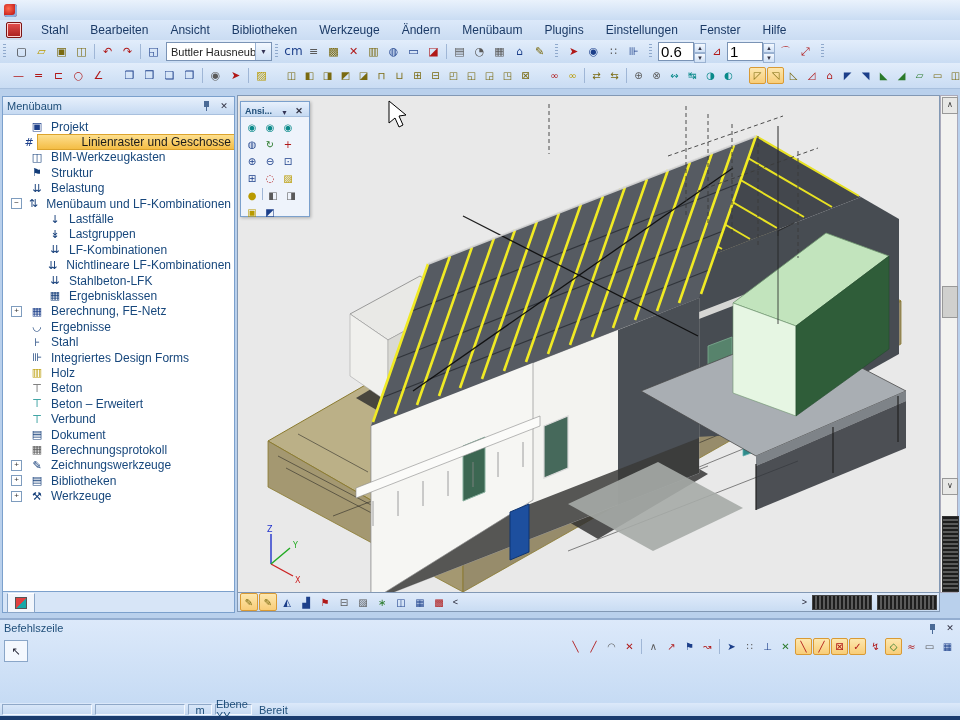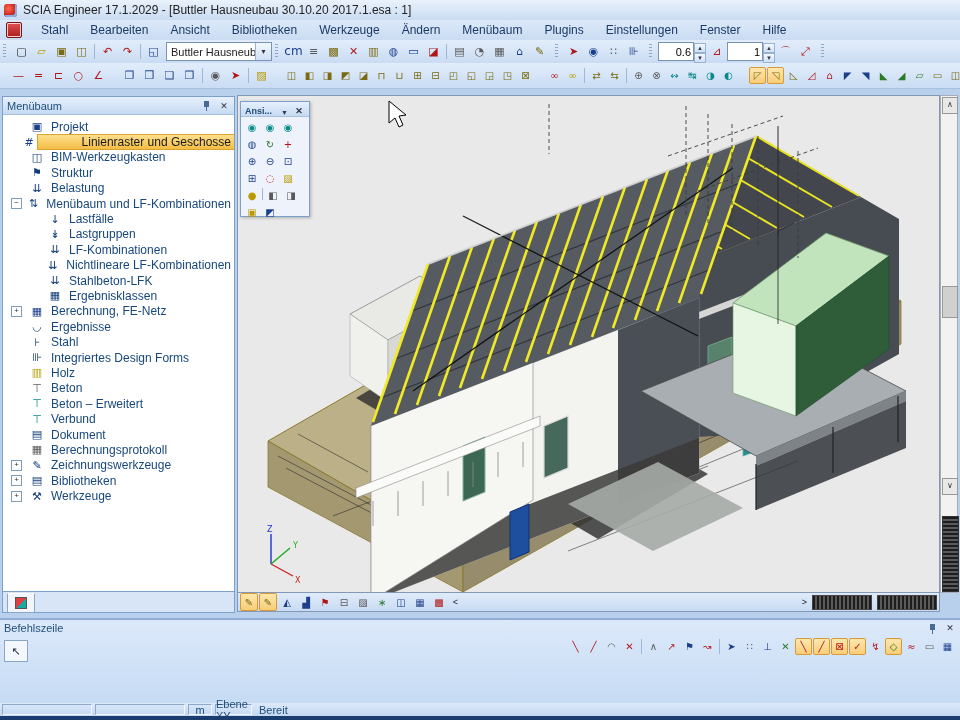--- a/index.html
+++ b/index.html
@@ -30,21 +30,21 @@
   .ti.sm{width:15px;height:15px;font-size:10px;}
   .ti.sel{background:linear-gradient(#fde7ae,#f8cd78);border-color:#d99a34;}
   .c-r{color:#b01818;} .c-b{color:#1c3f8a;} .c-y{color:#b99a00;} .c-o{color:#7a6a10;}
   .c-t{color:#0a8a8a;} .c-g{color:#5a5a5a;} .c-n{color:#123c78;} .c-gr{color:#2a7a2a;} .c-k{color:#222;}
   .combo{width:104px;height:17px;background:#fff;border:1px solid #7a93b5;display:flex;align-items:center;
          font-size:11px;color:#222;}
   .combo .ctext{flex:1;padding-left:4px;white-space:nowrap;overflow:hidden;}
   .cbtn{width:15px;height:100%;background:linear-gradient(#f3f8ff,#cfe0f5);border-left:1px solid #9ab2d2;
         display:flex;align-items:center;justify-content:center;font-size:7px;color:#335;}
   .spin{display:flex;align-items:center;height:17px;}
-  .spin input{width:30px;height:15px;border:1px solid #7a93b5;font-size:11px;text-align:right;padding-right:2px;
+  .spin input{width:30px;height:15px;border:1px solid #7a93b5;font-size:15px;text-align:left;padding-right:2px;
               font-family:"Liberation Sans",sans-serif;}
   .updn{display:flex;flex-direction:column;width:12px;height:17px;}
   .updn span{flex:1;font-size:6px;line-height:8px;text-align:center;background:linear-gradient(#f4f9ff,#cfe0f5);
              border:1px solid #9ab2d2;color:#334;}
   
   .sidepanel{left:2px;top:96px;width:233px;height:496px;background:#fff;border:1px solid #7ba0cc;box-sizing:border-box;}
   .phead{height:17px;background:linear-gradient(#e7f0fc,#c6daf2);display:flex;align-items:center;
          color:#1f4e79;font-size:11px;padding:0 4px;border-bottom:1px solid #a8c0de;}
   .phead .ptitle{flex:1;}
   .pin{width:9px;height:11px;position:relative;margin-right:7px;}
@@ -99,21 +99,20 @@
              align-items:center;color:#1f4e79;font-size:11px;}
   .scell{height:11px;border:1px solid;border-color:#8fa8c8 #f4f8fe #f4f8fe #8fa8c8;margin-right:3px;
          display:flex;align-items:center;justify-content:center;box-sizing:border-box;}
   .navystrip{left:0;top:716px;width:960px;height:4px;background:#1a3c6e;}
 </style>
 </head>
 <body>
 
 <div class="abs titlebar">
   <span class="applogo"></span>
-  <span>SCIA Engineer 17.1.2029 - [Buttler Hausneubau 30.10.20  2017.1.esa : 1]</span>
 </div>
 
 <div class="abs menubar">
   <span class="menudoc"></span>
   <span class="mi">Stahl</span>
   <span class="mi">Bearbeiten</span>
   <span class="mi">Ansicht</span>
   <span class="mi">Bibliotheken</span>
   <span class="mi">Werkzeuge</span>
   <span class="mi">Ändern</span>

